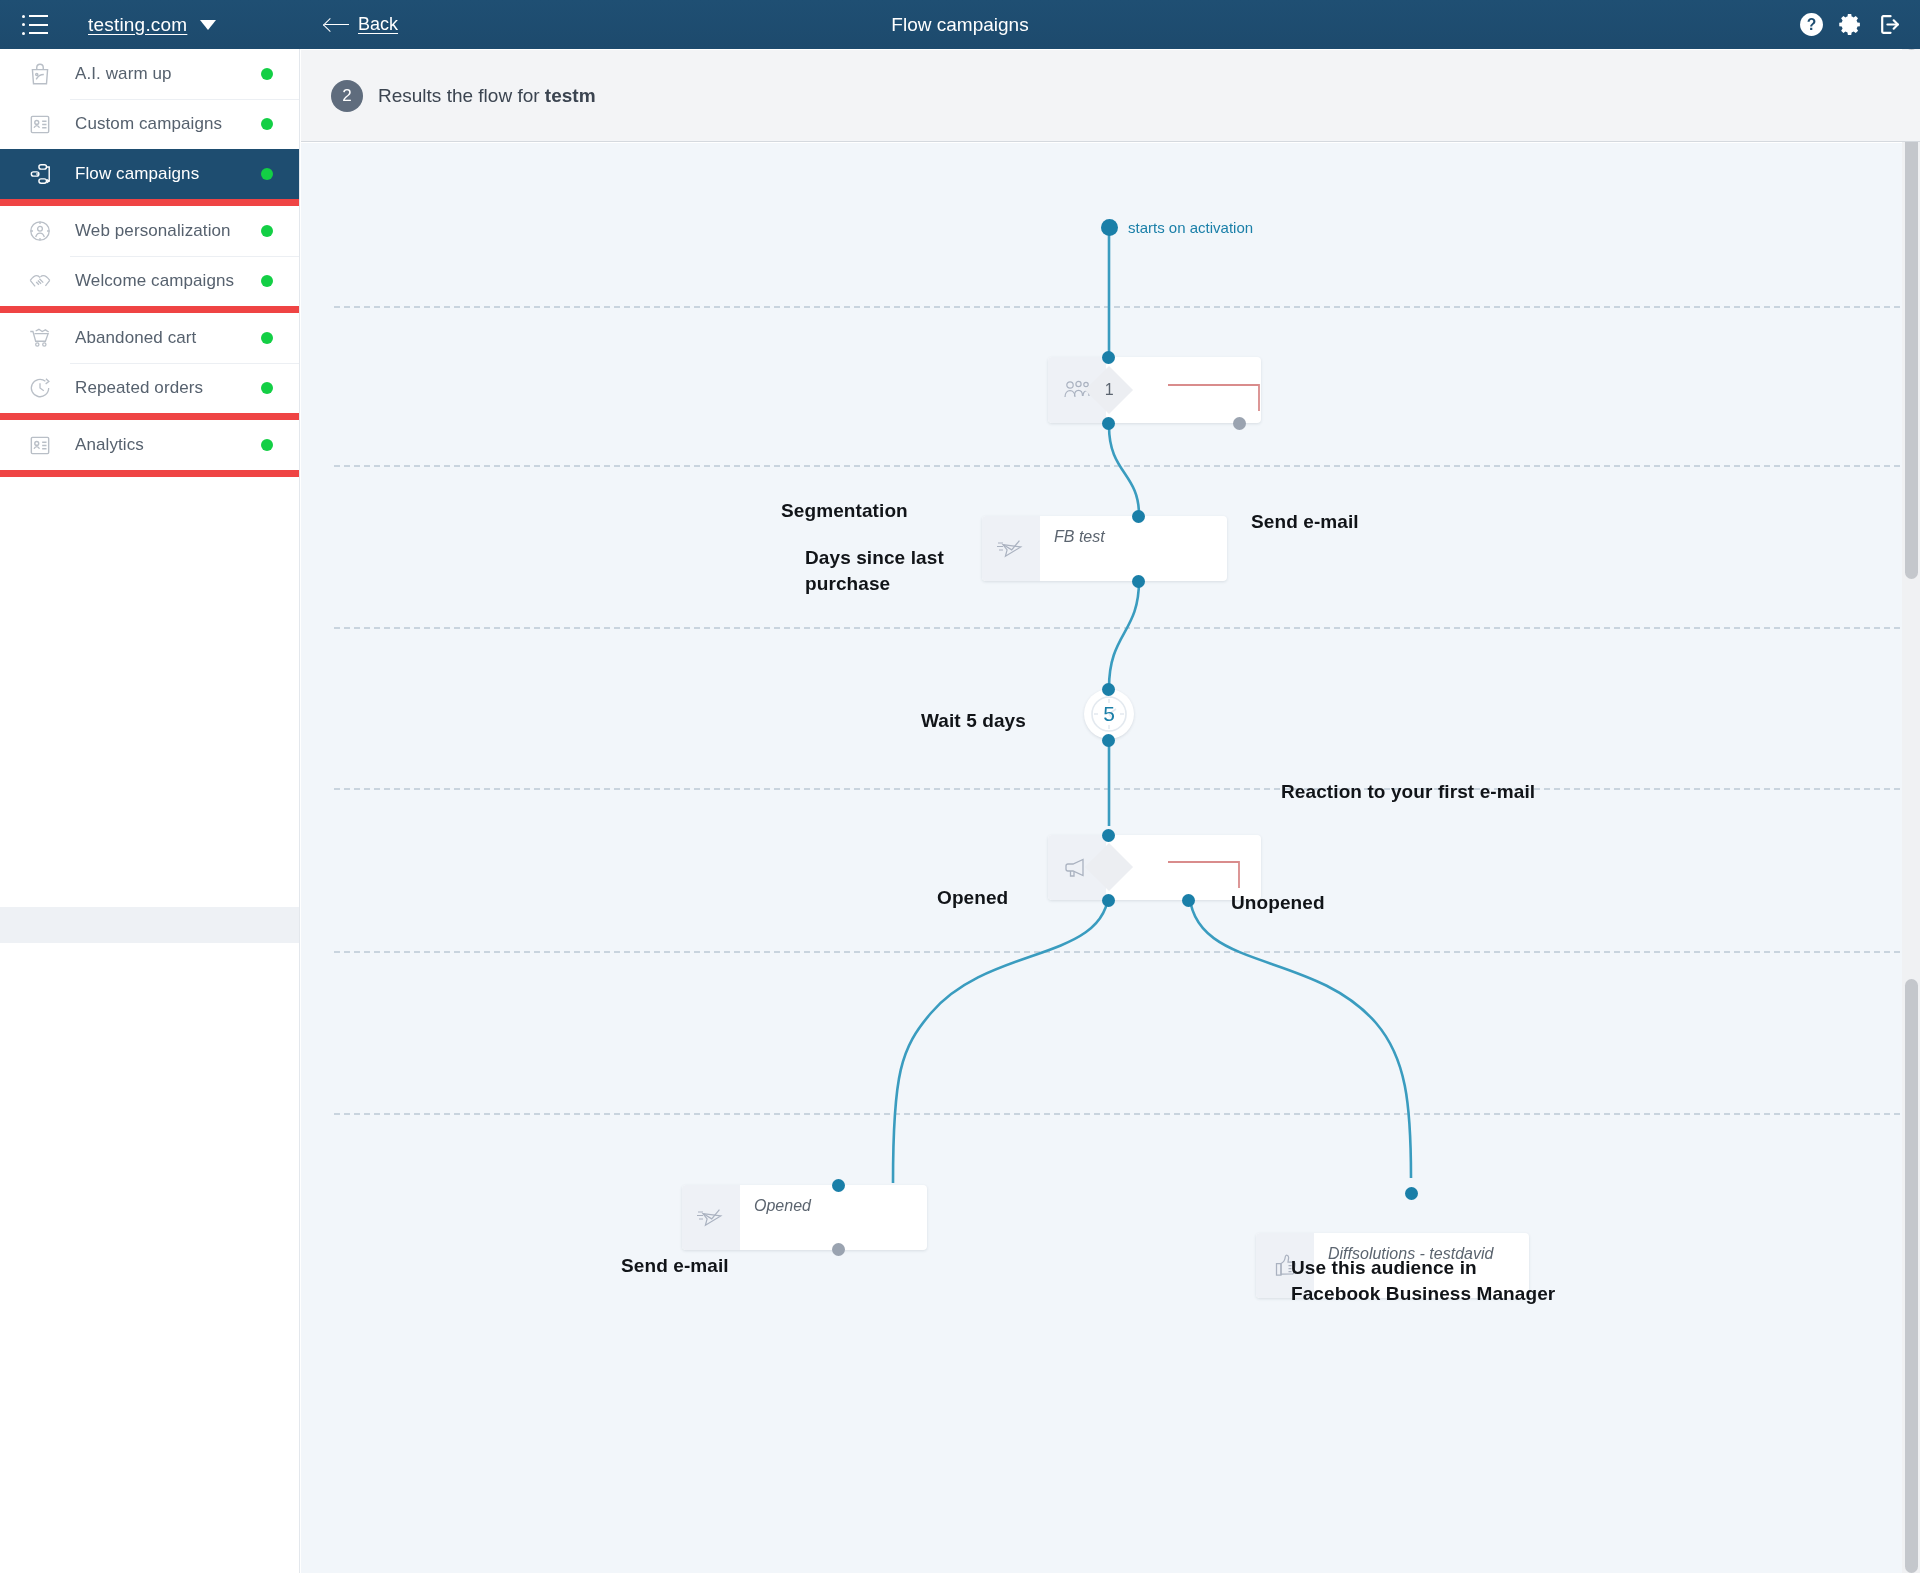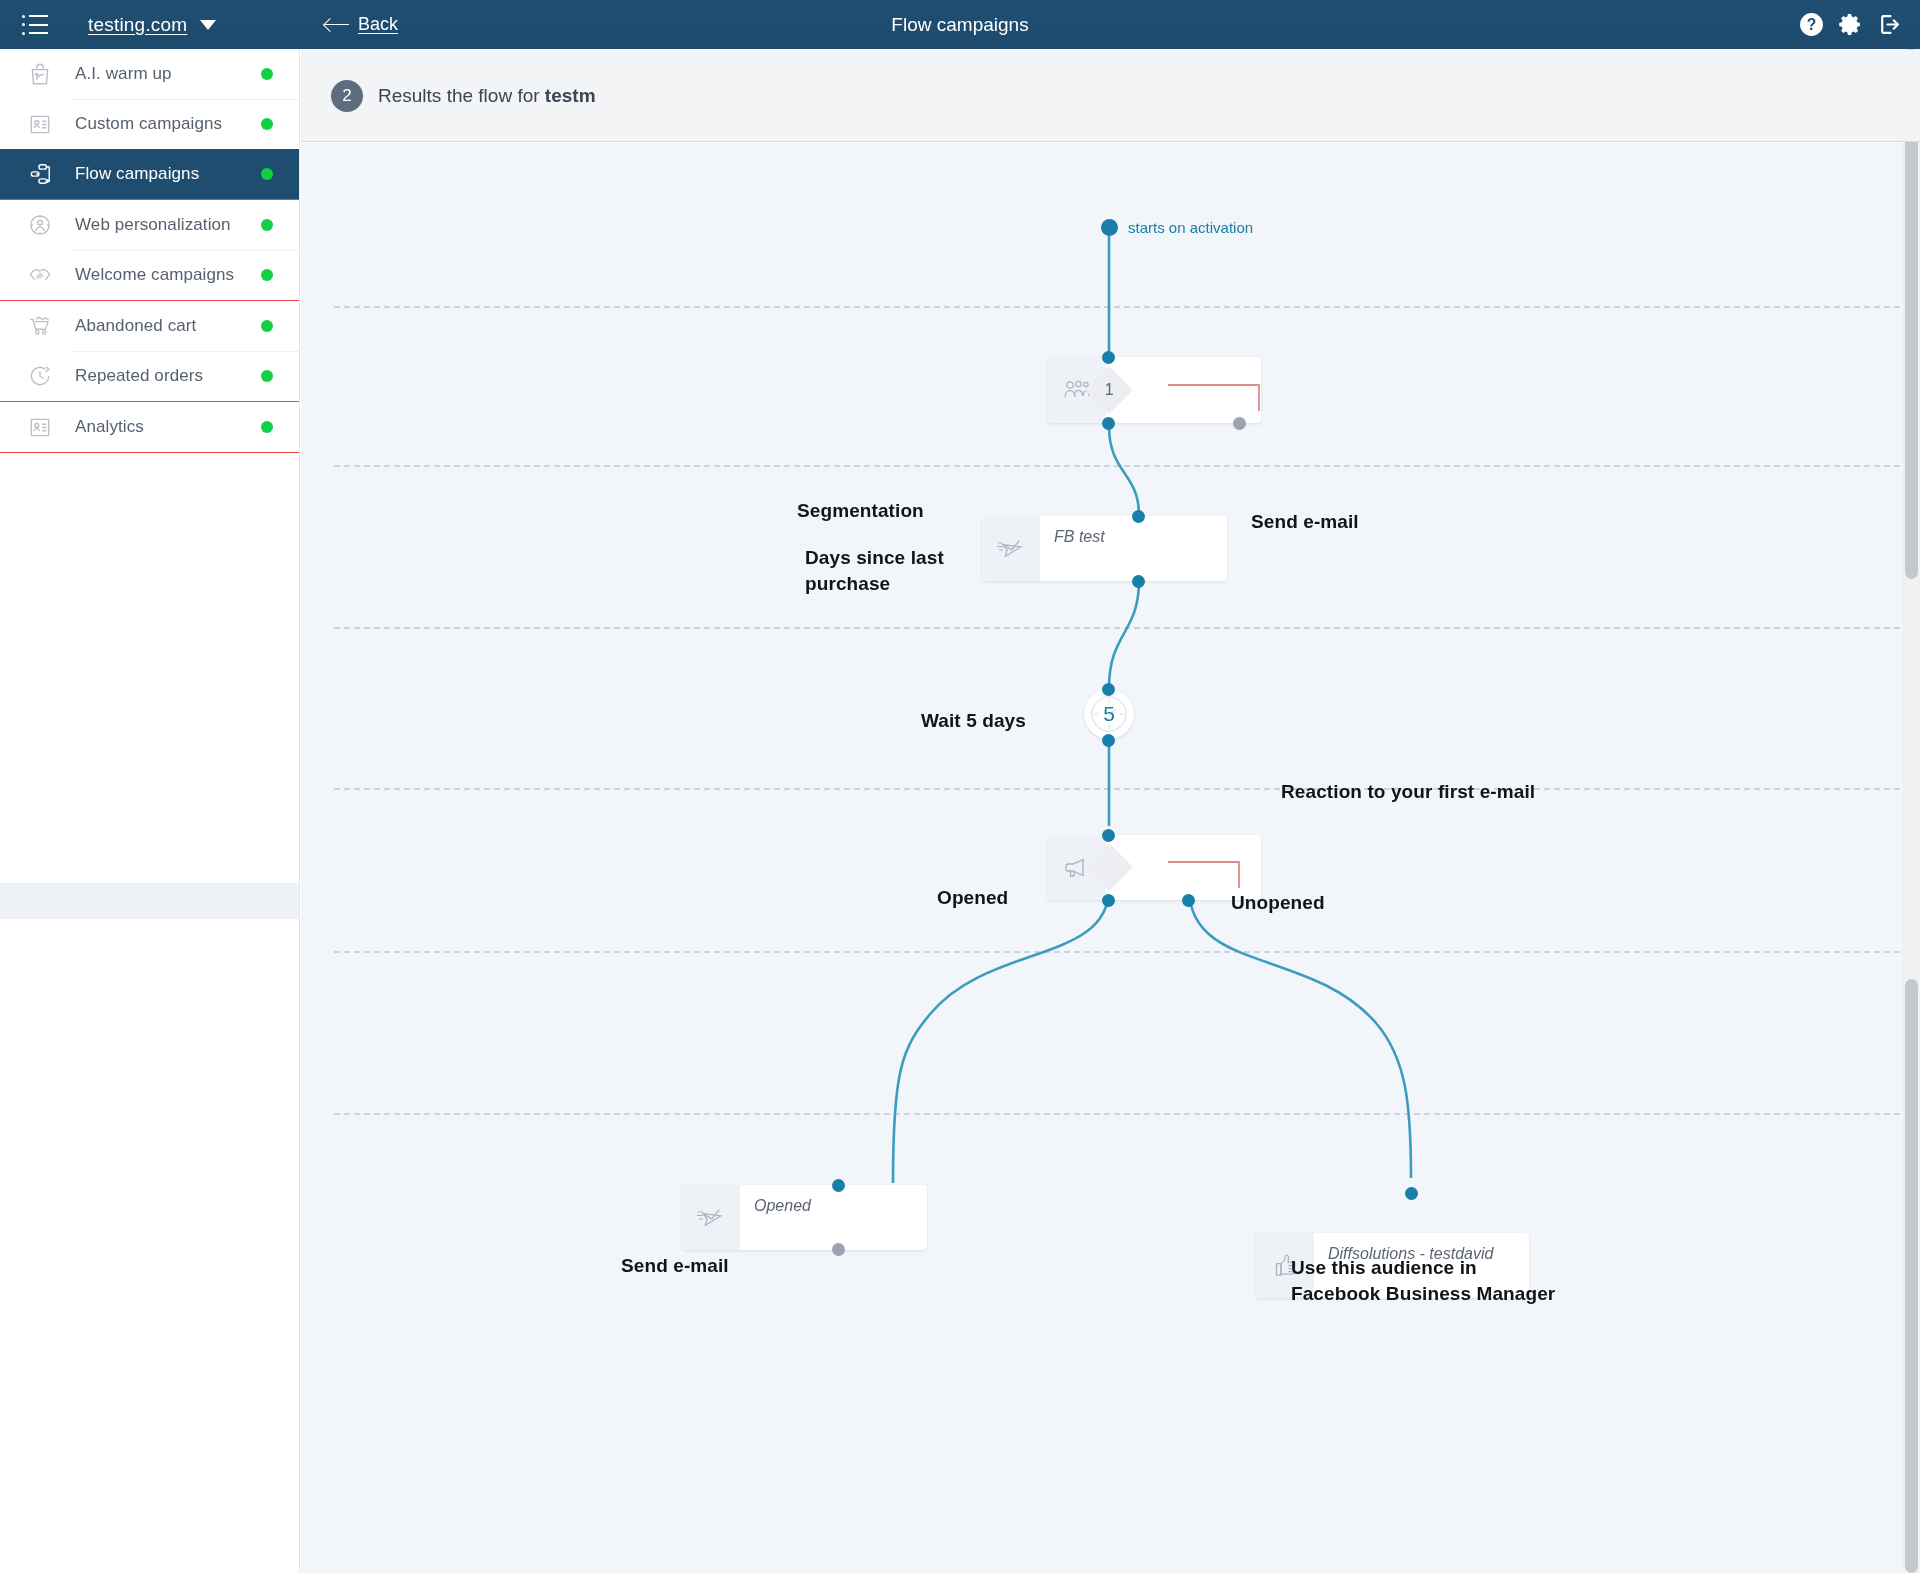--- a/index.html
+++ b/index.html
@@ -76,21 +76,21 @@
   .ti { cursor: pointer; display: flex; }
 
   
   .sidebar {
     position: absolute; top: 49px; left: 0;
     width: 300px; height: 1524px;
     background: #ffffff;
     border-right: 1px solid #e3e7ec;
     z-index: 30;
   }
-  .side-group { border-bottom: 1px solid #ef4444; }
+  .side-group { border-bottom: 7px solid #ef4444; }
   .side-item {
     height: 50px; display: flex; align-items: center;
     padding-left: 22px; position: relative; cursor: pointer;
   }
   .side-item + .side-item .side-sep { display: block; }
   .side-sep {
     position: absolute; left: 70px; right: 0; top: 0; height: 1px;
     background: #eceff3;
   }
   .side-icon {
@@ -461,21 +461,21 @@
       </svg>
     </div>
   </div>
   <div class="diamond" style="left:791px; top:230px">
     <span>1</span>
   </div>
   <div class="dot" style="left:801px; top:208px"></div>
   <div class="dot" style="left:801px; top:274px"></div>
   <div class="dot dot-gray" style="left:932px; top:274px"></div>
 
-  <div class="lbl" style="left:496px; top:355px; width:250px">Segmentation</div>
+  <div class="lbl" style="left:480px; top:355px; width:250px">Segmentation</div>
   <div class="lbl" style="left:504px; top:402px; width:200px">Days since last purchase</div>
 
   <div class="node" style="left:681px; top:373px; width:245px; height:65px">
     <div class="node-icon">
       <svg width="30" height="28" viewBox="0 0 30 28" fill="none" stroke="#aab2c0" stroke-width="1.2">
         <path d="M8 8l17 6-17 6 3-6-3-6z" transform="rotate(-12 15 14)"></path>
         <path d="M8.5 8.2L15.5 15 25 7.5" transform="rotate(-12 15 14)"></path>
         <path d="M2 8h5M1 11.5h6M3 15h4"></path>
       </svg>
     </div>

